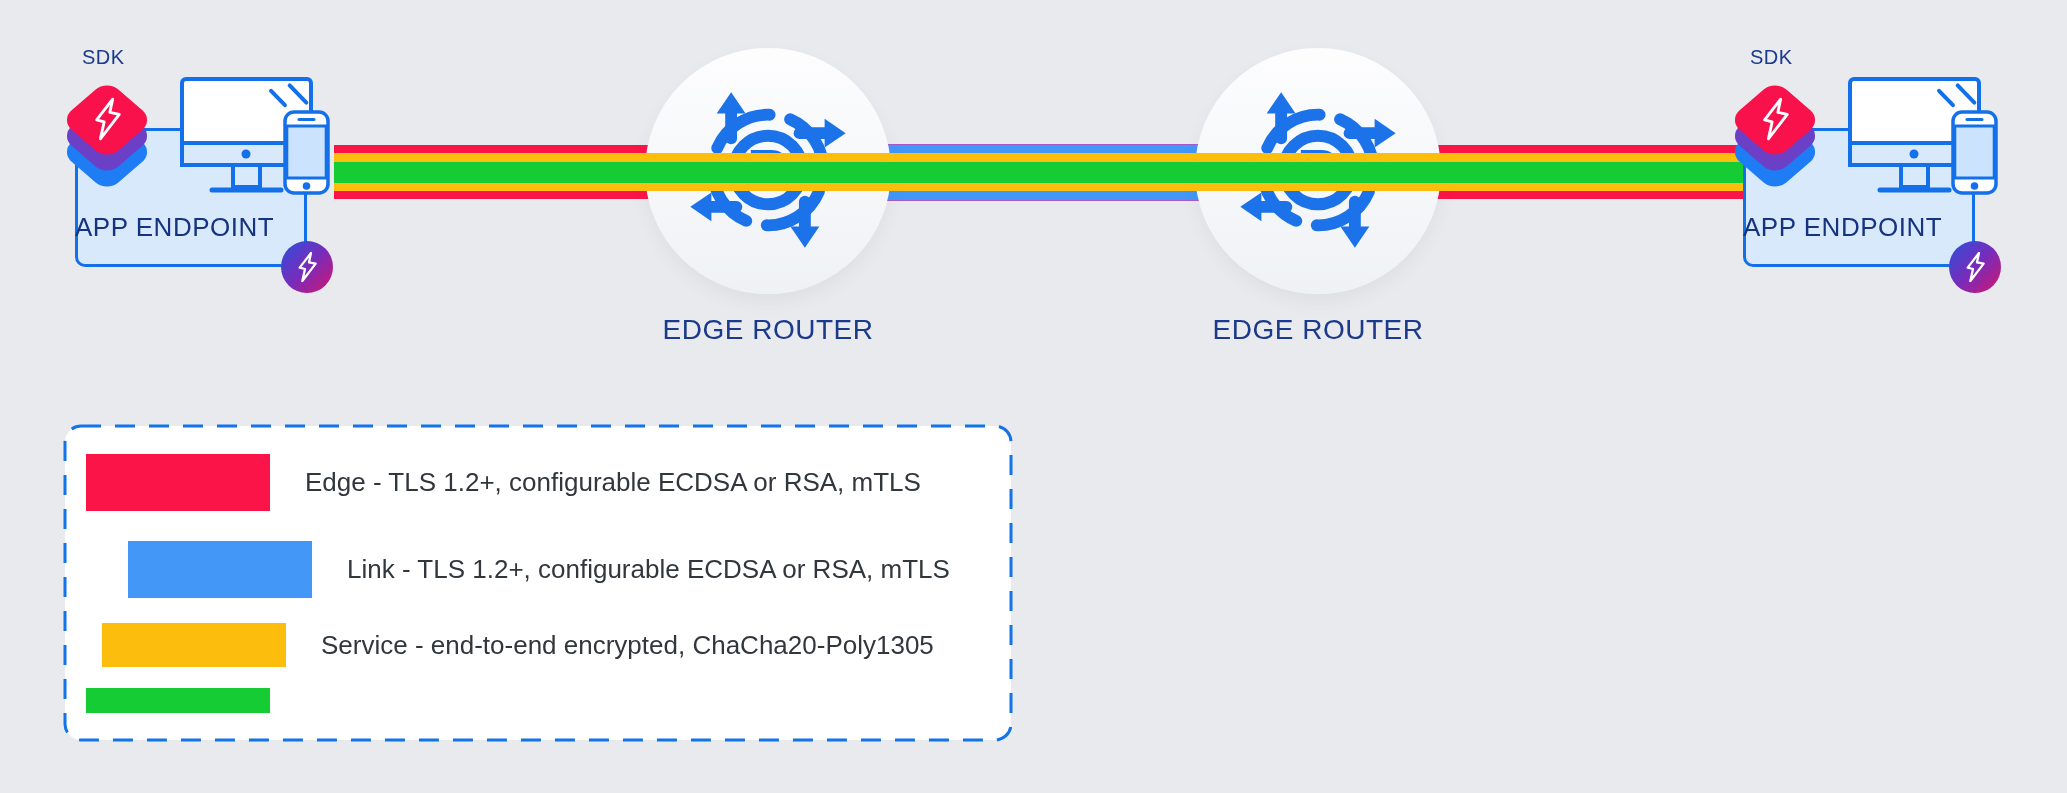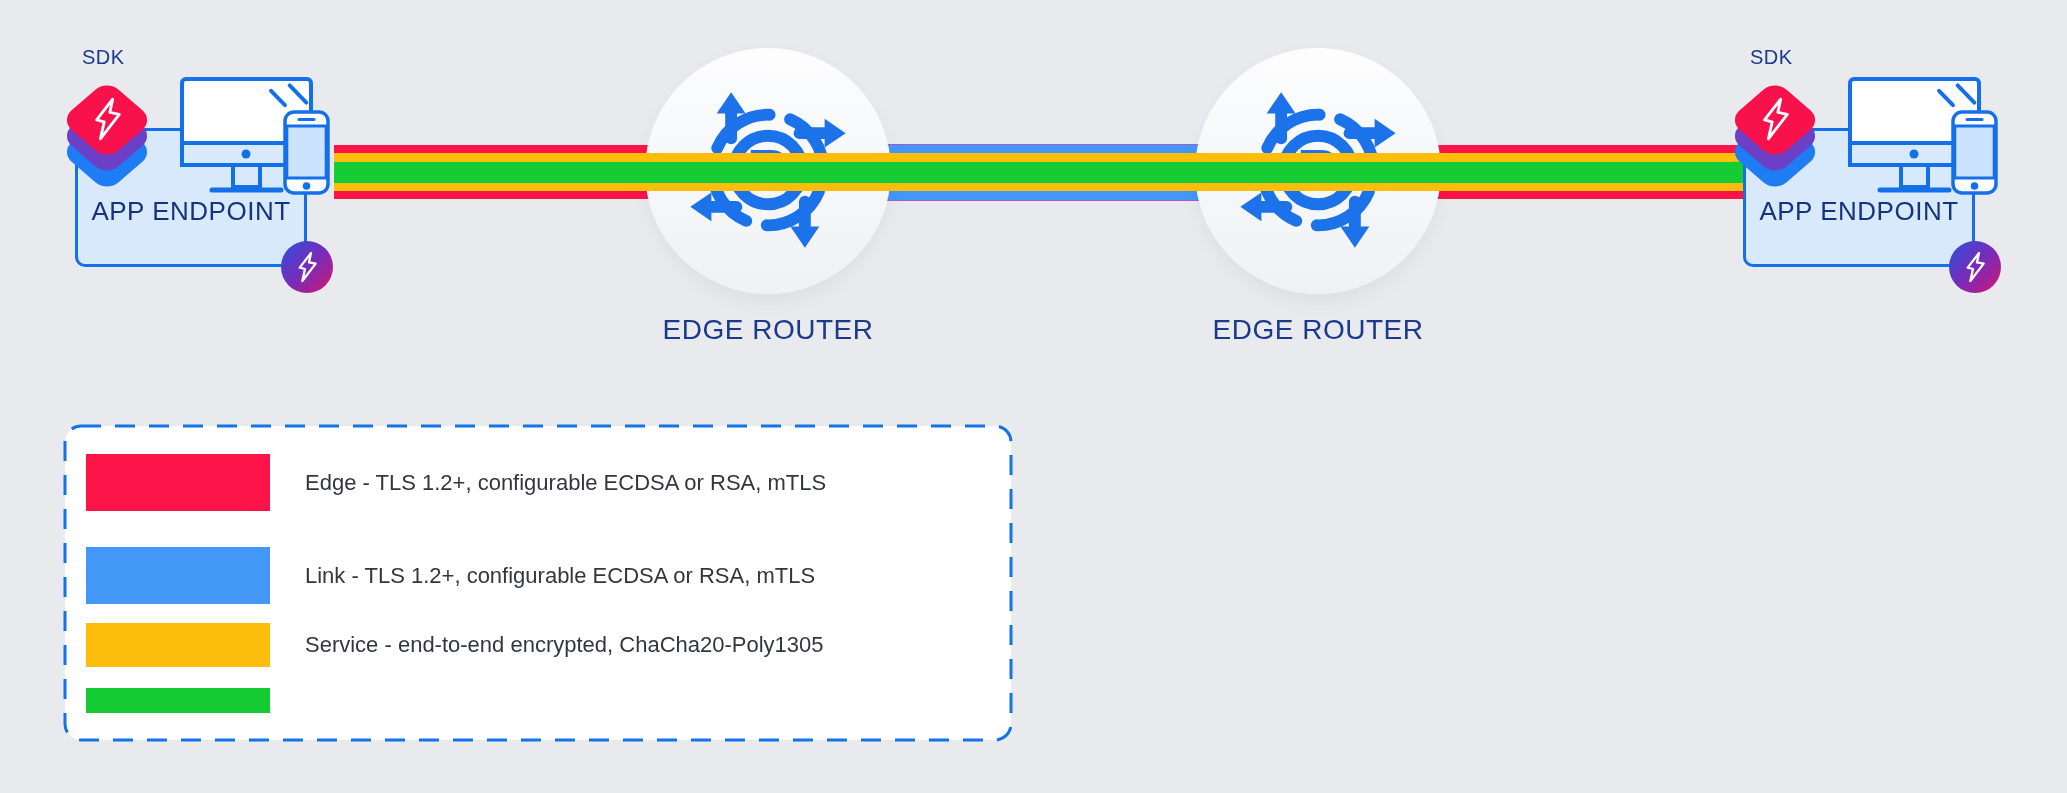--- a/index.html
+++ b/index.html
@@ -35,21 +35,21 @@
   .router-label-right{left:1195px;}
 
   
   .endpoint{position:absolute;top:40px;width:292px;height:265px;z-index:4;}
   .endpoint-left{left:60px;}
   .endpoint-right{left:1728px;}
   .sdk-label{position:absolute;left:22px;top:6px;font-size:20px;font-weight:500;
              letter-spacing:.5px;color:#1C3A8C;}
   .ep-box{position:absolute;left:15px;top:88px;width:232px;height:139px;box-sizing:border-box;
           background:#D9E9FC;border:3px solid #1470E8;border-radius:10px;}
-  .ep-label{position:absolute;left:15px;top:156px;width:232px;text-align:center;
+  .ep-label{position:absolute;left:15px;top:172px;width:232px;
             font-size:26px;font-weight:500;letter-spacing:.5px;color:#16337F;}
   .diamond{position:absolute;left:14px;width:66px;height:66px;border-radius:16px;
            transform:scaleY(.86) rotate(45deg);}
   .d-red{top:47px;background:#F8114B;z-index:3;}
   .d-purple{top:63px;background:#6B3FC6;z-index:2;}
   .d-blue{top:79px;background:#1E7CF5;z-index:1;}
   .stack-bolt{position:absolute;left:30px;top:57px;z-index:4;}
   .monitor{position:absolute;left:120px;top:37px;}
   .slash{position:absolute;width:4px;border-radius:2px;background:#1470E8;}
   .slash1{left:216px;top:46px;height:24px;transform:rotate(-44deg);}
@@ -58,25 +58,25 @@
   .connector{position:absolute;left:244px;top:150px;width:3px;height:55px;background:#1470E8;}
   .badge{position:absolute;left:221px;top:201px;width:52px;height:52px;border-radius:50%;z-index:6;
          background:linear-gradient(135deg,#2B50DC 0%,#7A2BB9 52%,#D4156E 100%);
          display:flex;align-items:center;justify-content:center;}
 
   
   .legend{position:absolute;left:63px;top:424px;width:950px;height:318px;z-index:5;}
   .legend-bg{position:absolute;left:0;top:0;}
   .lrow{position:absolute;left:23px;display:flex;align-items:center;}
   .lrow-0{top:30px;height:57px;}
-  .lrow-1{top:123px;height:57px;}
-  .lrow-2{top:199px;height:44px;}
+  .lrow-1{top:117px;height:57px;margin-left:42px;}
+  .lrow-2{top:199px;height:44px;margin-left:16px;}
   .lrow-3{top:264px;height:25px;}
   .swatch{width:184px;height:100%;}
-  .lrow .label{margin-left:35px;font-size:22px;color:#32373D;white-space:nowrap;}
+  .lrow .label{margin-left:35px;font-size:26px;color:#32373D;white-space:nowrap;}
 </style>
 </head>
 <body>
 
 <div class="canvas" style="background-color: rgb(232, 234, 238);">
 
   <div class="band z-back band-red-left-top" style="background-color: rgb(251, 20, 72);"></div>
   <div class="band z-back band-red-left-bot" style="background-color: rgb(251, 20, 72);"></div>
   <div class="band z-back band-red-right-top" style="background-color: rgb(251, 20, 72);"></div>
   <div class="band z-back band-red-right-bot" style="background-color: rgb(251, 20, 72);"></div>

